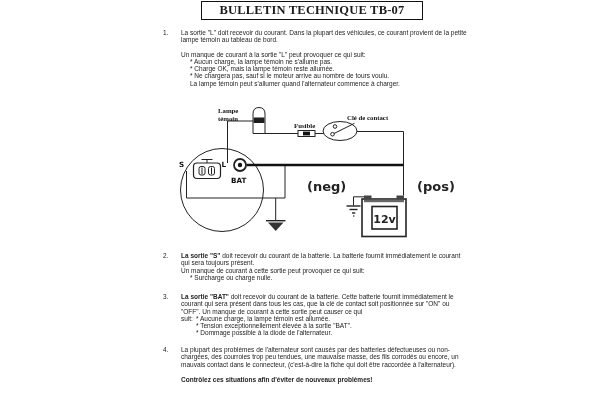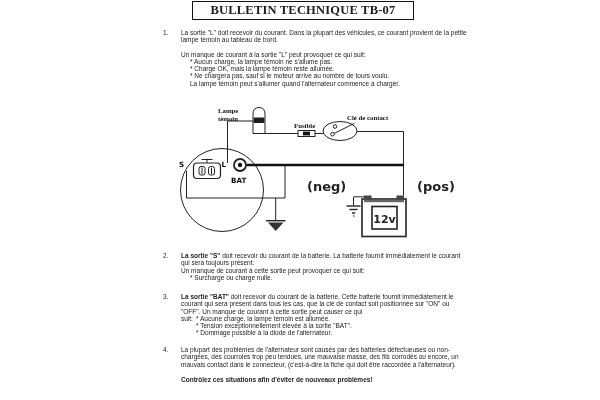--- a/index.html
+++ b/index.html
@@ -1,18 +1,18 @@
 <!DOCTYPE html>
 <html><head>
 <meta charset="utf-8">
 <style>
   html,body{margin:0;padding:0;background:#fff;}
   #page{position:relative;width:600px;height:400px;background:#fff;overflow:hidden;
         font-family:"Liberation Sans",sans-serif;color:#1c1c1c;}
-  .title-box{position:absolute;left:192px;top:1px;width:220px;height:17px;
+  .title-box{position:absolute;left:201px;top:1px;width:220px;height:17px;
         border:1.5px solid #111;display:flex;align-items:center;justify-content:center;
         font-family:"Liberation Serif",serif;font-weight:bold;font-size:12.5px;letter-spacing:.2px;}
   .section{position:absolute;display:flex;font-size:6.5px;line-height:7.3px;}
   .sec-num{width:18px;flex:none;}
   .sec-body{width:288px;}
   .gap-b{margin-bottom:7px;}
   .indent{padding-left:9px;}
   .lead{font-weight:bold;}
   .suit-row{display:flex;}
   .suit-word{width:15px;flex:none;}

